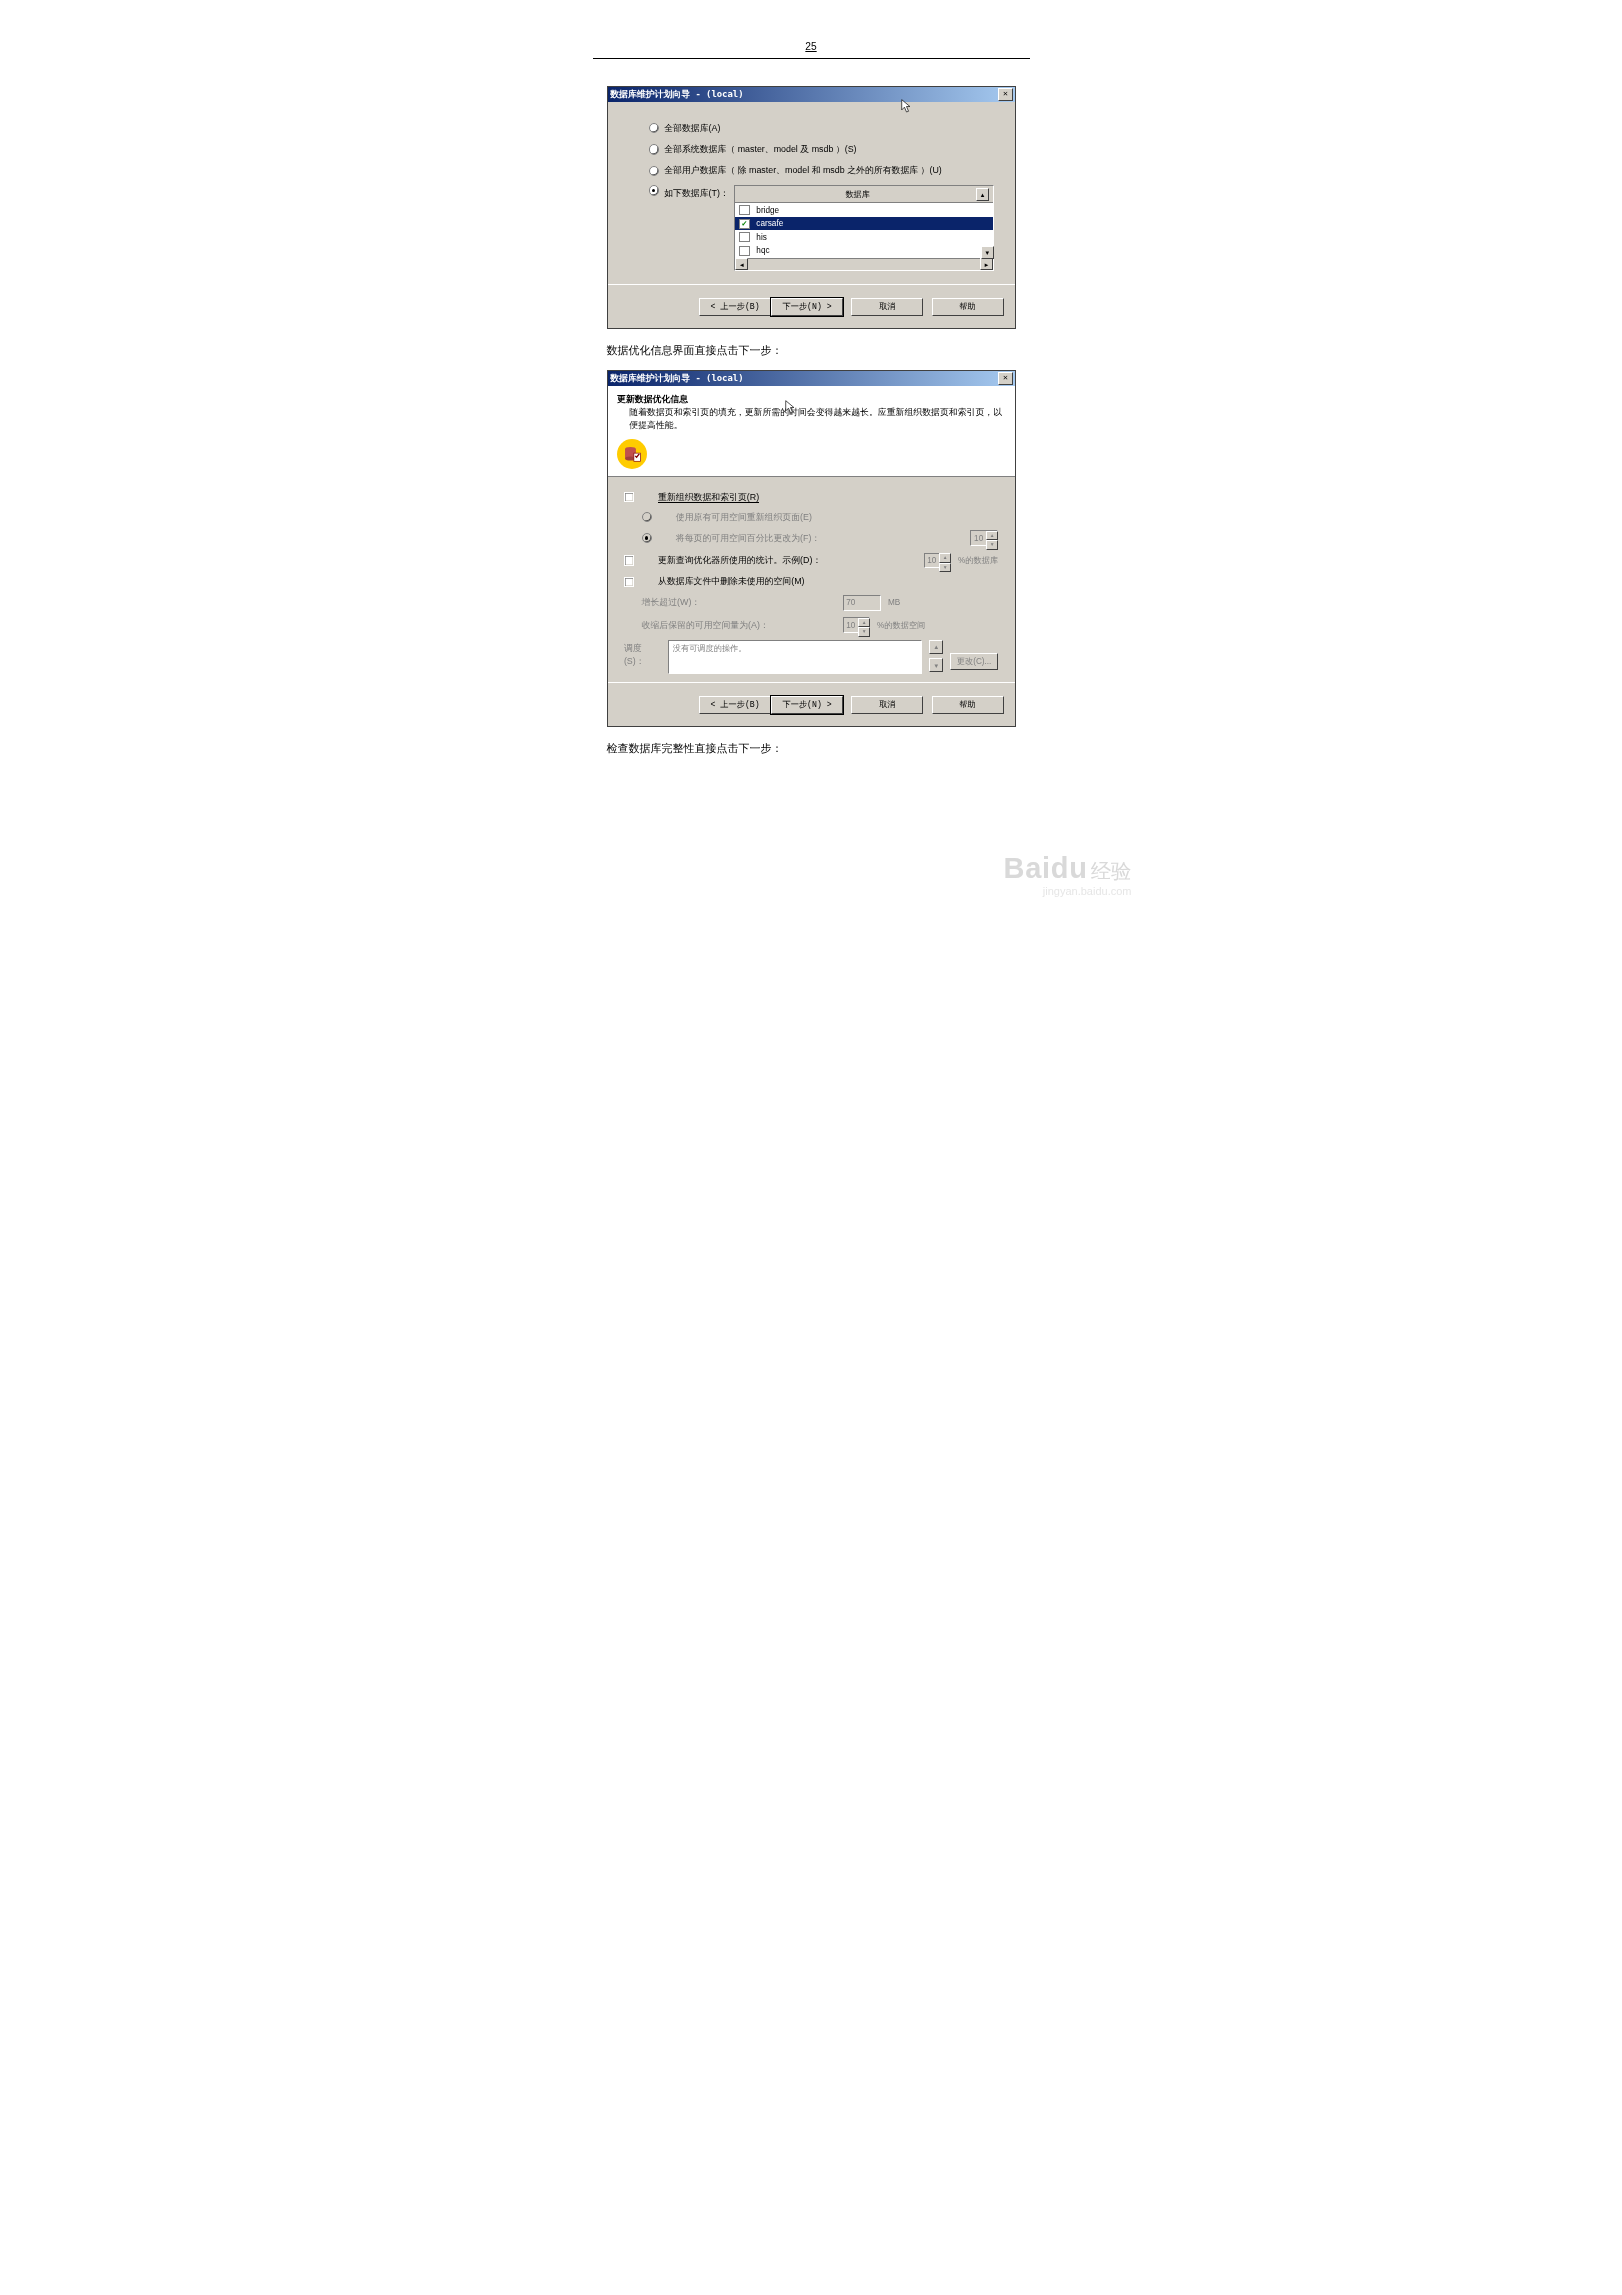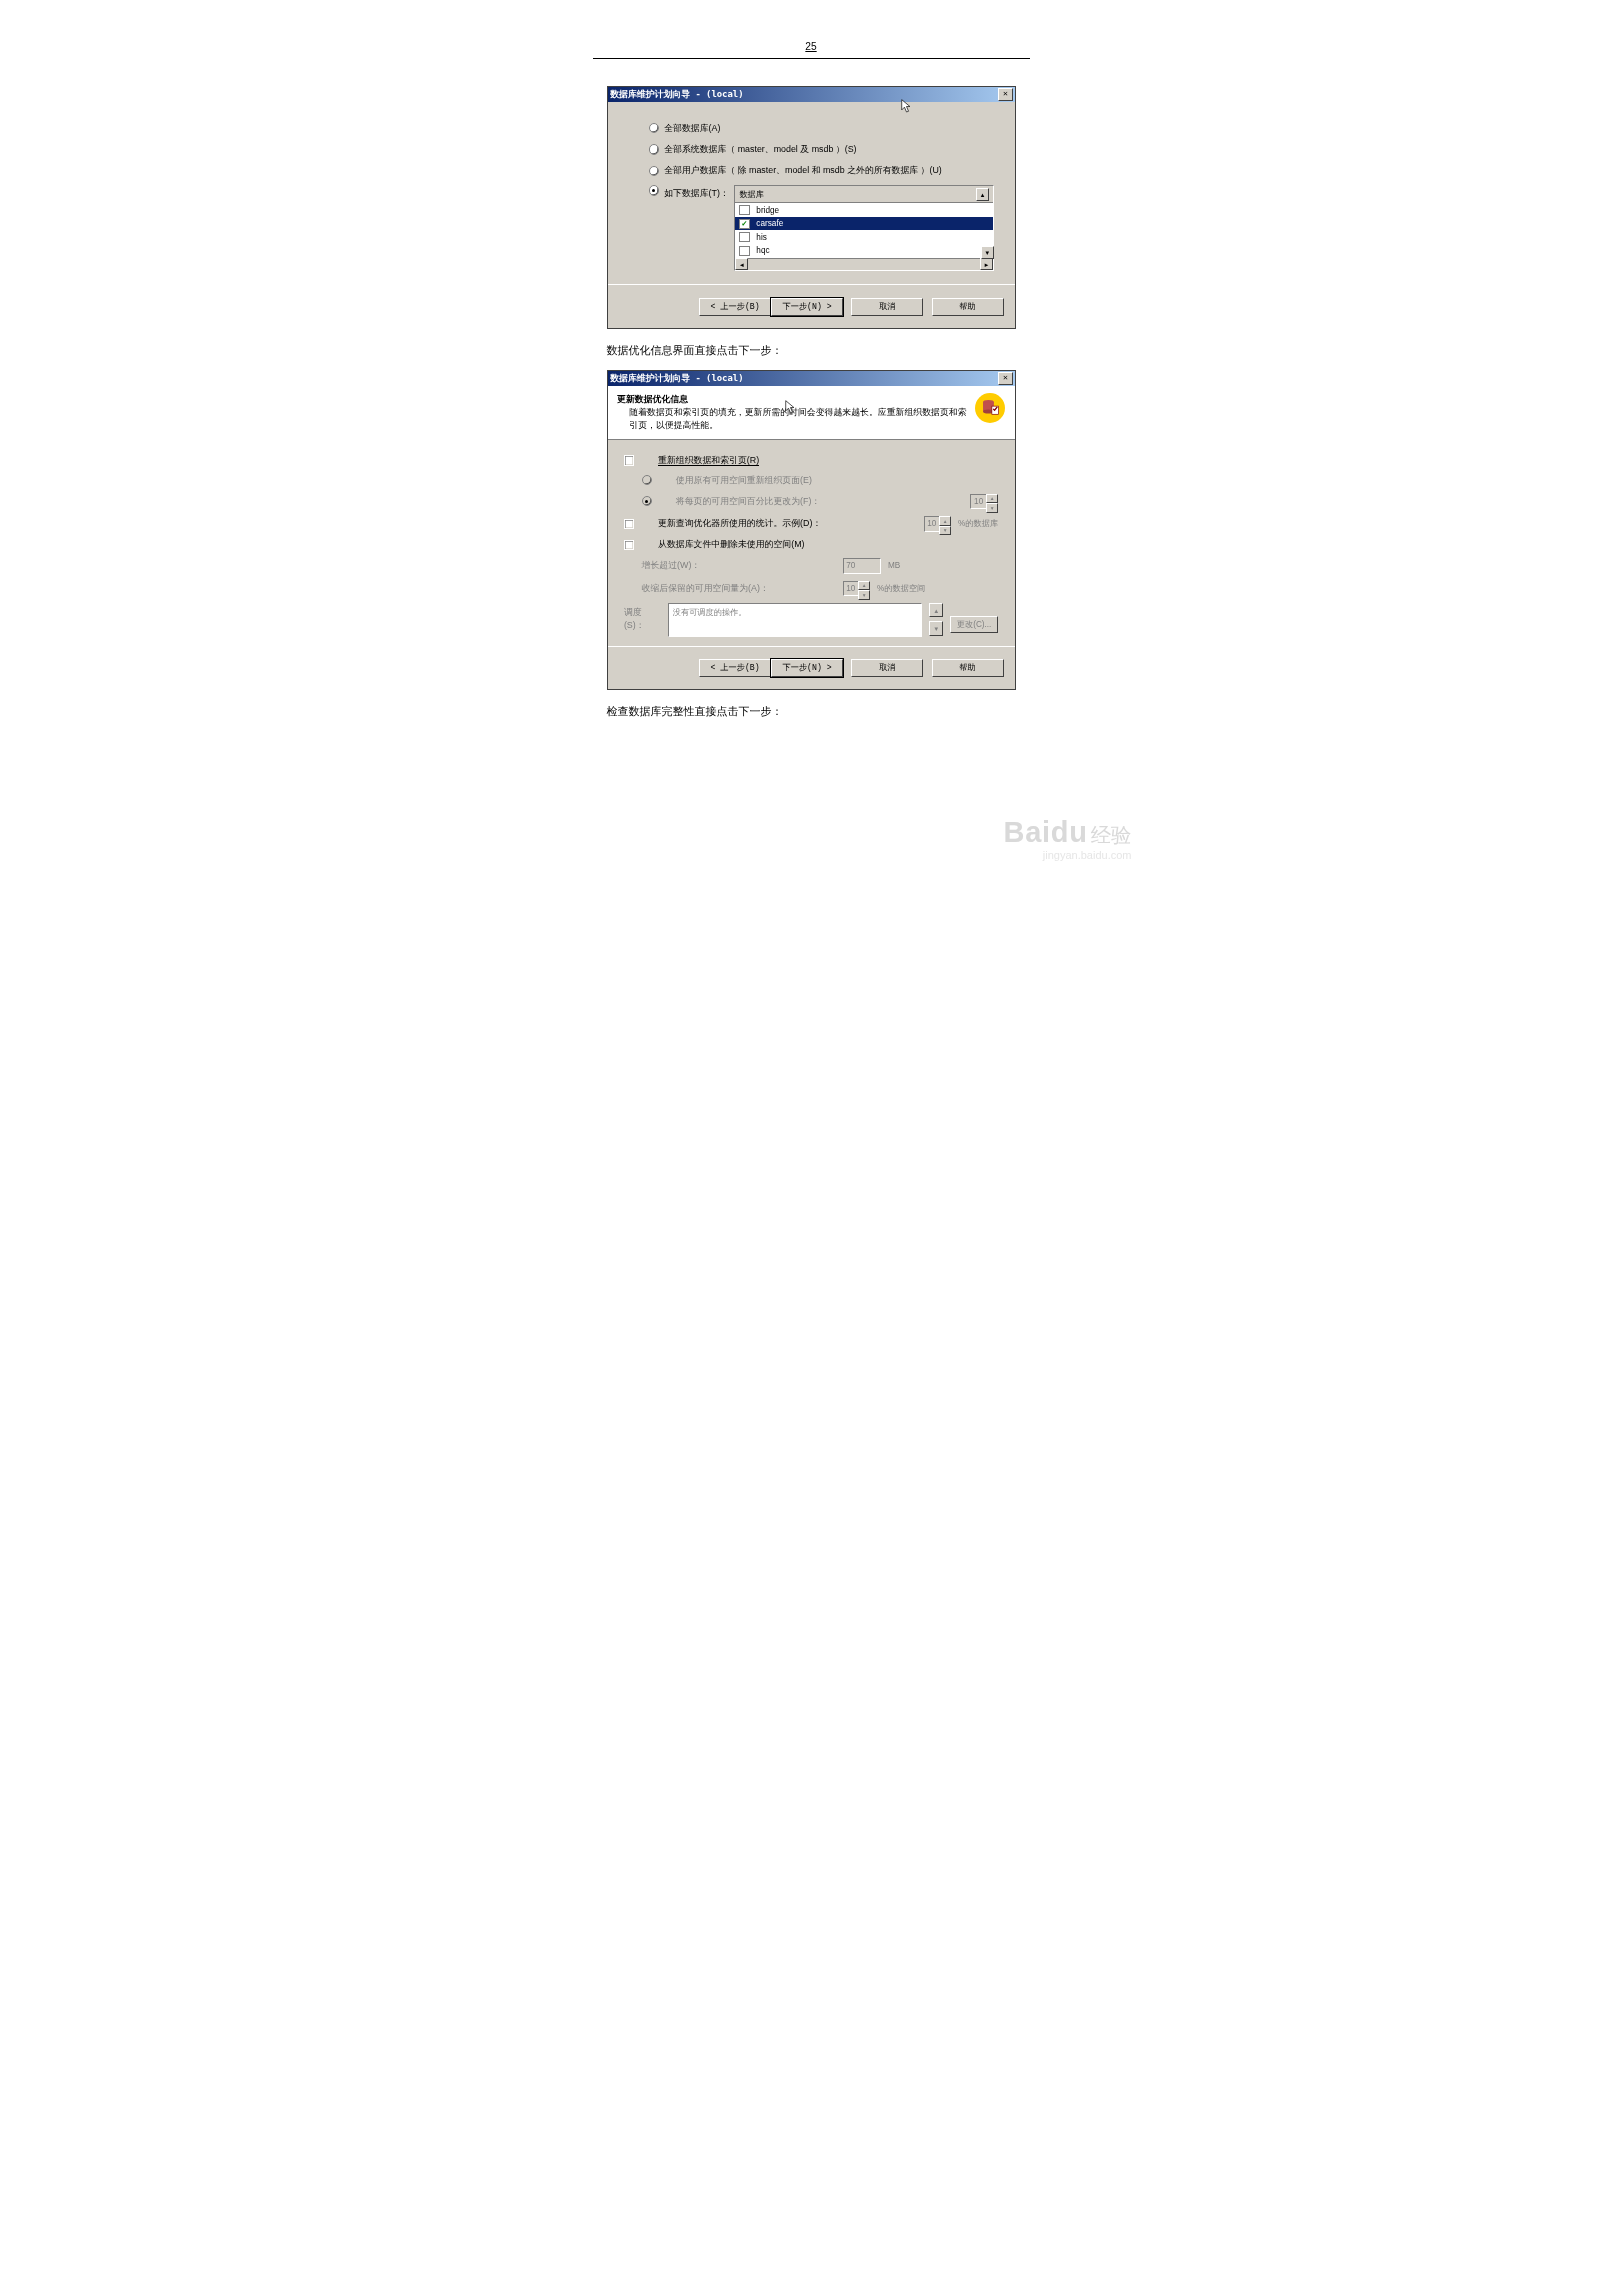--- a/index.html
+++ b/index.html
@@ -115,20 +115,21 @@
     margin-left: 0px;
     position:relative;
   }
   .db-head {
     background:#d4d0c8;
     border-bottom:0.7px solid #808080;
     padding:1.4px 4.1px;
     display:flex;
     align-items:center;
     font-size:8.2px;
+    text-align:center;
   }
   .db-head-label { flex:1; }
   .scroll-up-btn {
     width:11px;height:11px;
     border:0.7px solid #fff;
     border-right-color:#404040;border-bottom-color:#404040;
     background:#d4d0c8;
     display:flex;align-items:center;justify-content:center;
     font-size:6.1px;
   }
@@ -334,21 +335,21 @@
       </div>
     </div>
 
     <div class="caption">数据优化信息界面直接点击下一步：</div>
 
     <div class="dialog">
       <div class="titlebar">
         <span class="title-text">数据库维护计划向导 - (local)</span>
         <div class="close-btn">✕</div>
       </div>
-      <div class="header-panel" style="position:relative;">
+      <div class="header-panel" style="position:relative;flex-direction:column;">
         <div class="header-text">
           <div class="header-title">更新数据优化信息</div>
           <div class="header-desc">随着数据页和索引页的填充，更新所需的时间会变得越来越长。应重新组织数据页和索引页，以便提高性能。</div>
         </div>
         <div class="header-icon">
           <svg width="19" height="19" viewBox="0 0 28 28">
             <ellipse cx="11" cy="6" rx="8" ry="3" fill="#c0504d"></ellipse>
             <rect x="3" y="6" width="16" height="14" fill="#c0504d"></rect>
             <ellipse cx="11" cy="20" rx="8" ry="3" fill="#a0403d"></ellipse>
             <rect x="16" y="12" width="10" height="12" fill="#fff" stroke="#800000"></rect>

